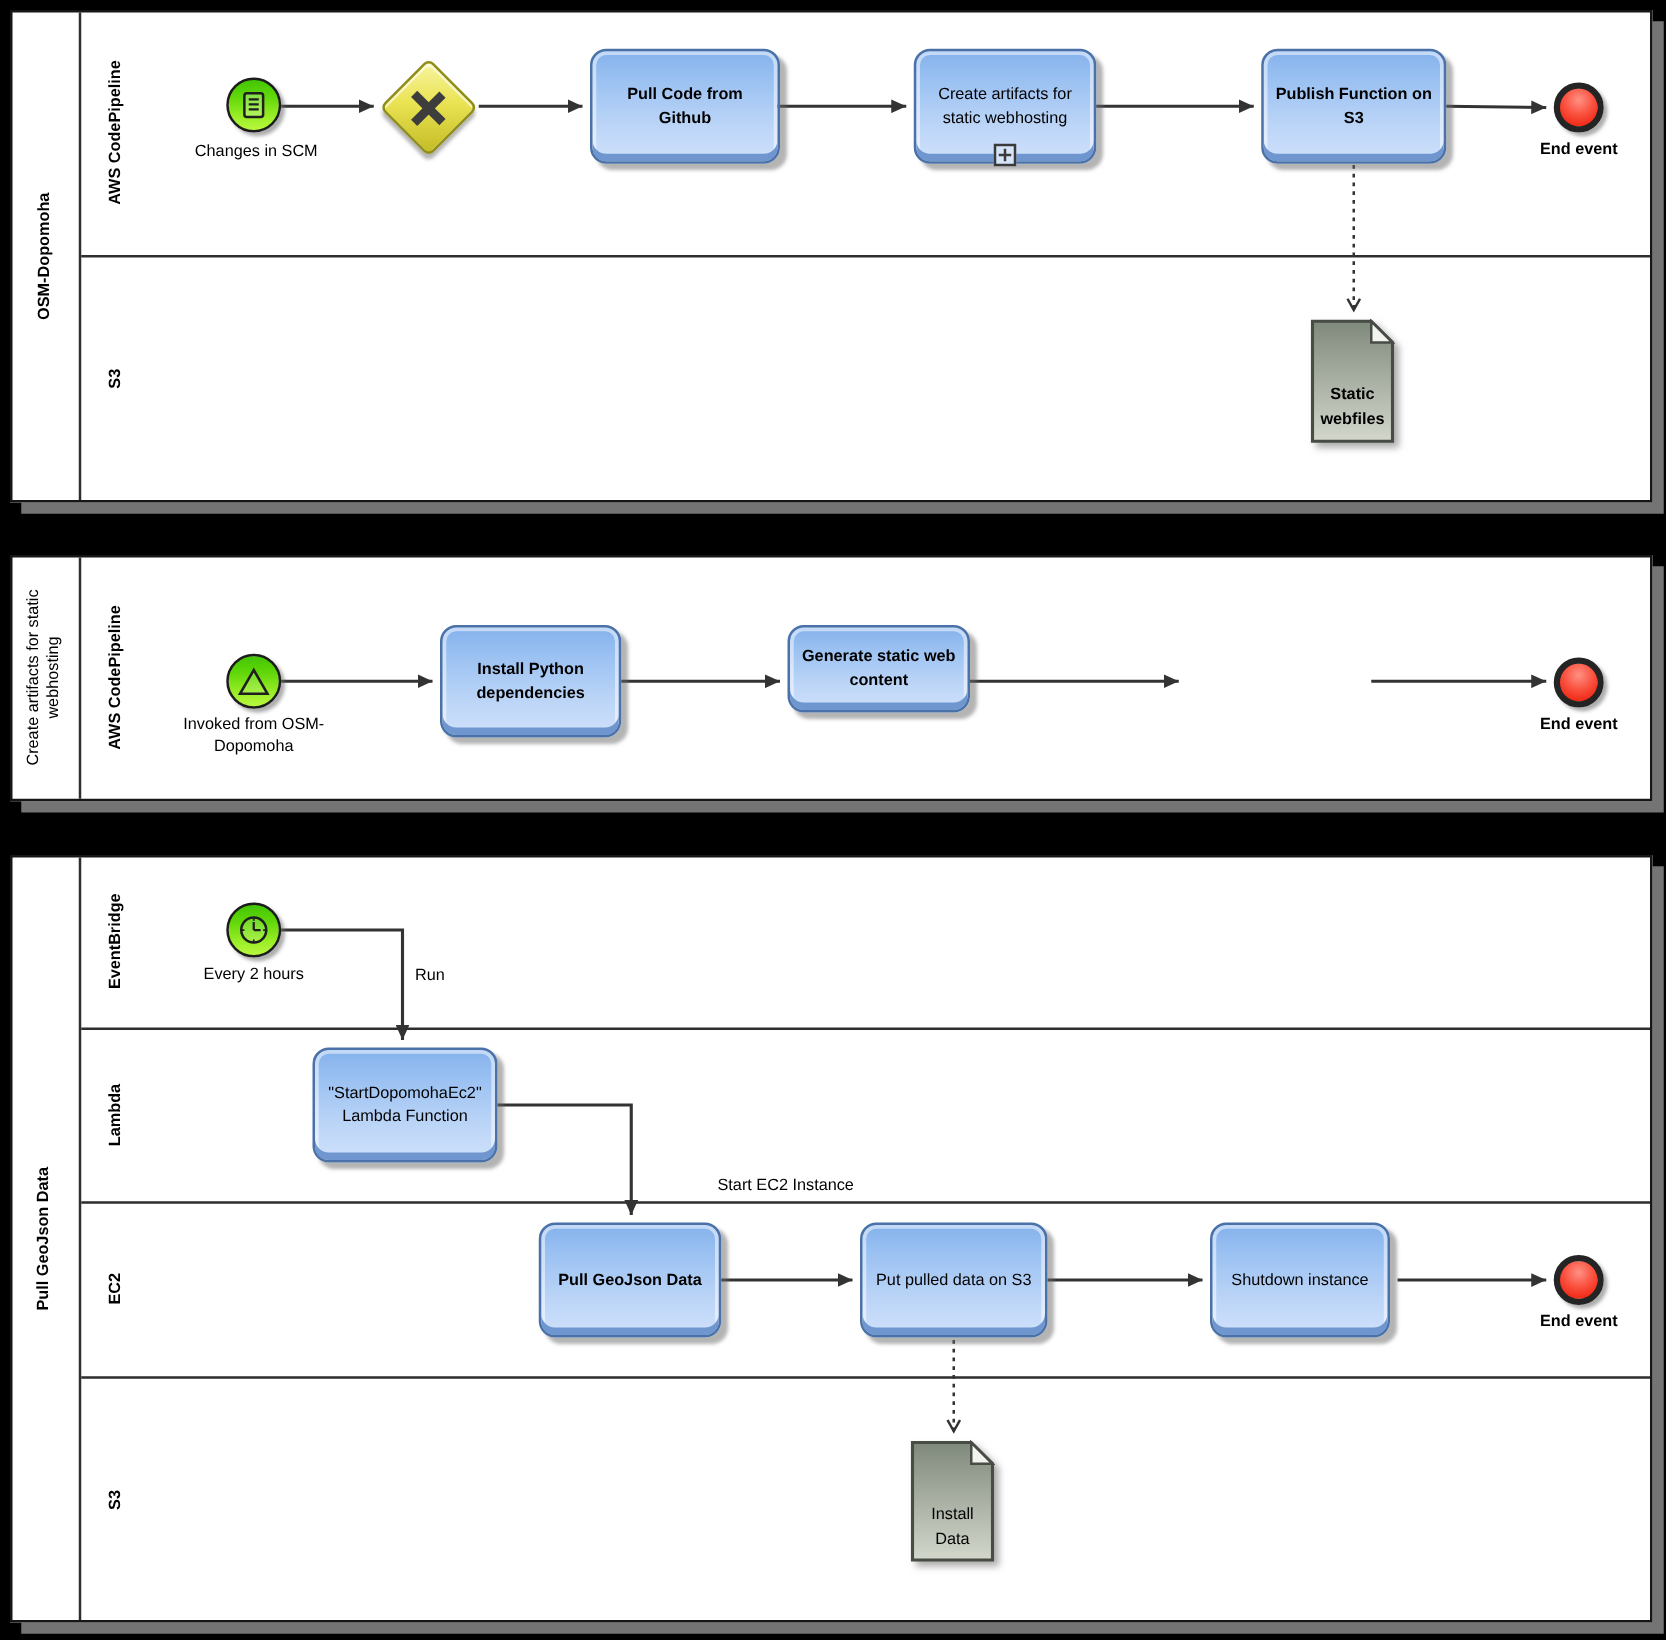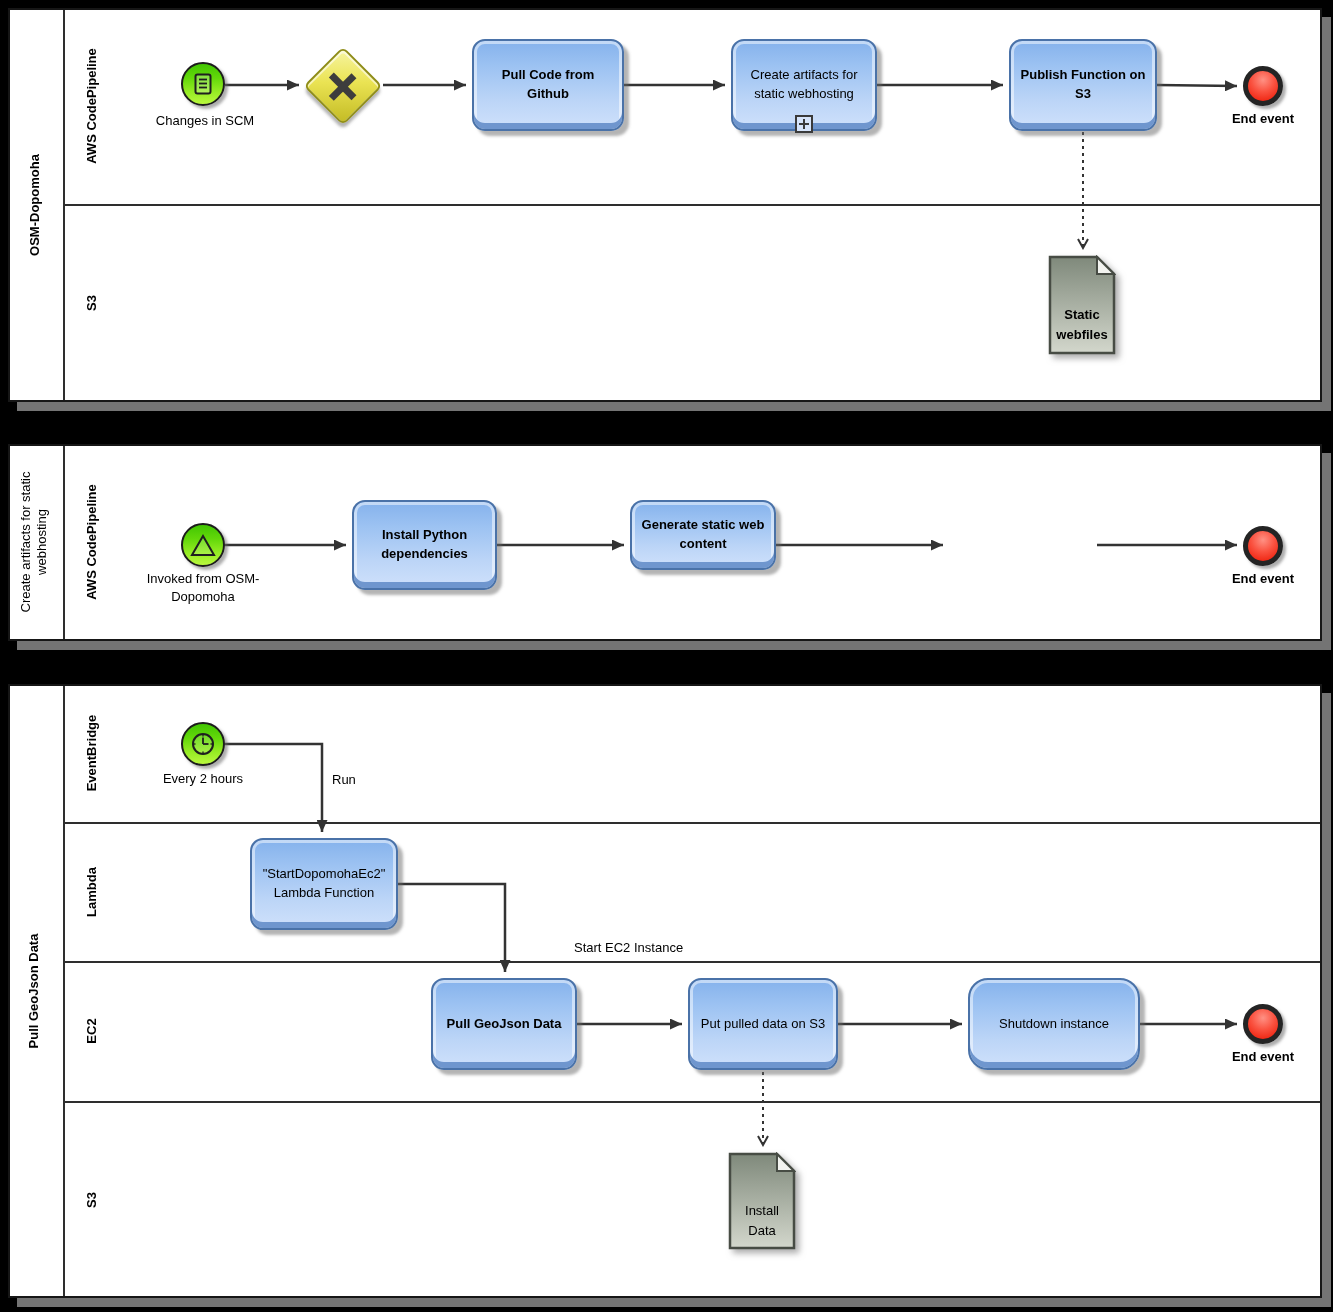--- a/index.html
+++ b/index.html
@@ -196,21 +196,21 @@
     <span>"StartDopomohaEc2" Lambda Function</span>
   </div>
   <div class="edge-label" style="left:574px;top:913px;margin-top:27px;">Start EC2 Instance</div>
 
   <div class="task bold" style="left:431px;top:978px;width:146px;height:92px;">
     <span>Pull GeoJson Data</span>
   </div>
   <div class="task" style="left:688px;top:978px;width:150px;height:92px;">
     <span>Put pulled data on S3</span>
   </div>
-  <div class="task" style="left:968px;top:978px;width:172px;height:92px;border-radius:20px;">
+  <div class="task" style="left:968px;top:978px;width:144px;height:92px;">
     <span>Shutdown instance</span>
   </div>
 
   <div class="event event-end" style="left:1243px;top:1004px;"></div>
   <div class="label bold" style="left:1203px;top:1048px;width:120px;">End event</div>
 
   <div class="dataobj" style="left:728px;top:1152px;width:68px;height:98px;">
     <svg width="68" height="98" viewBox="0 0 68 98">
       <defs>
         <linearGradient id="gg2" x1="0" y1="0" x2="0" y2="1">

